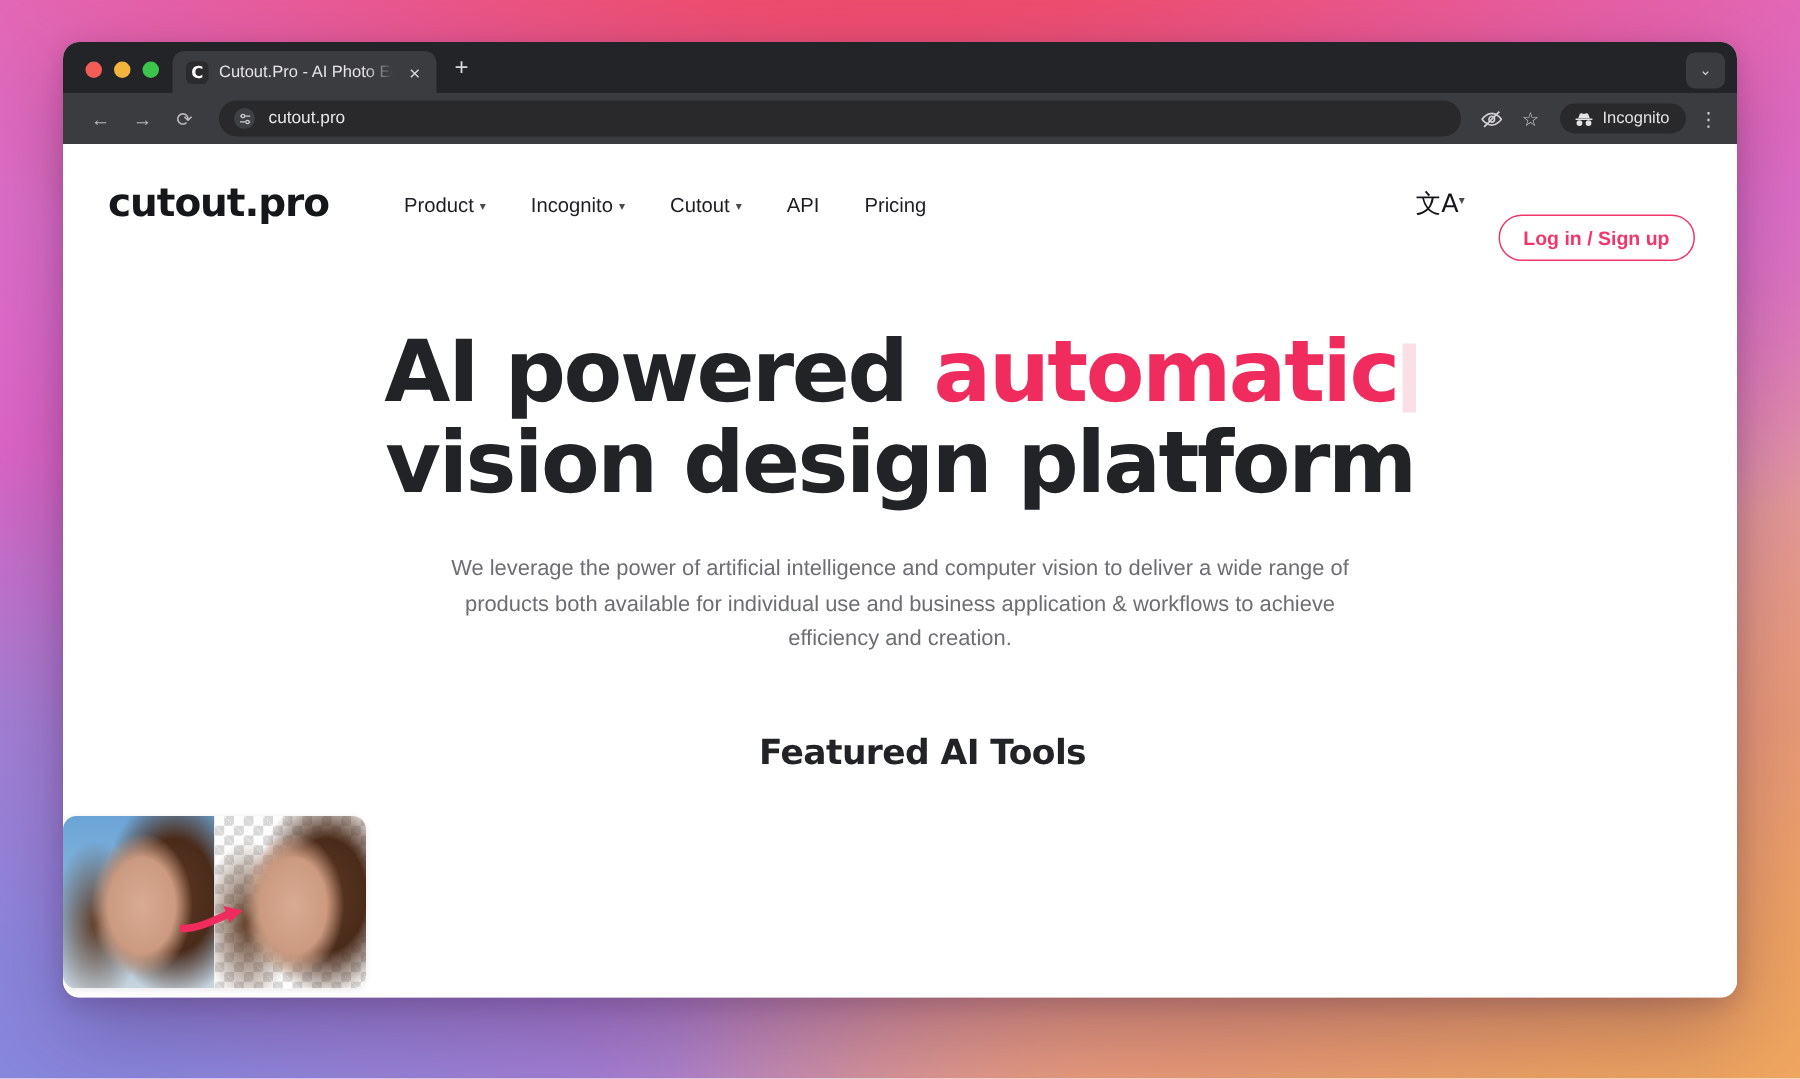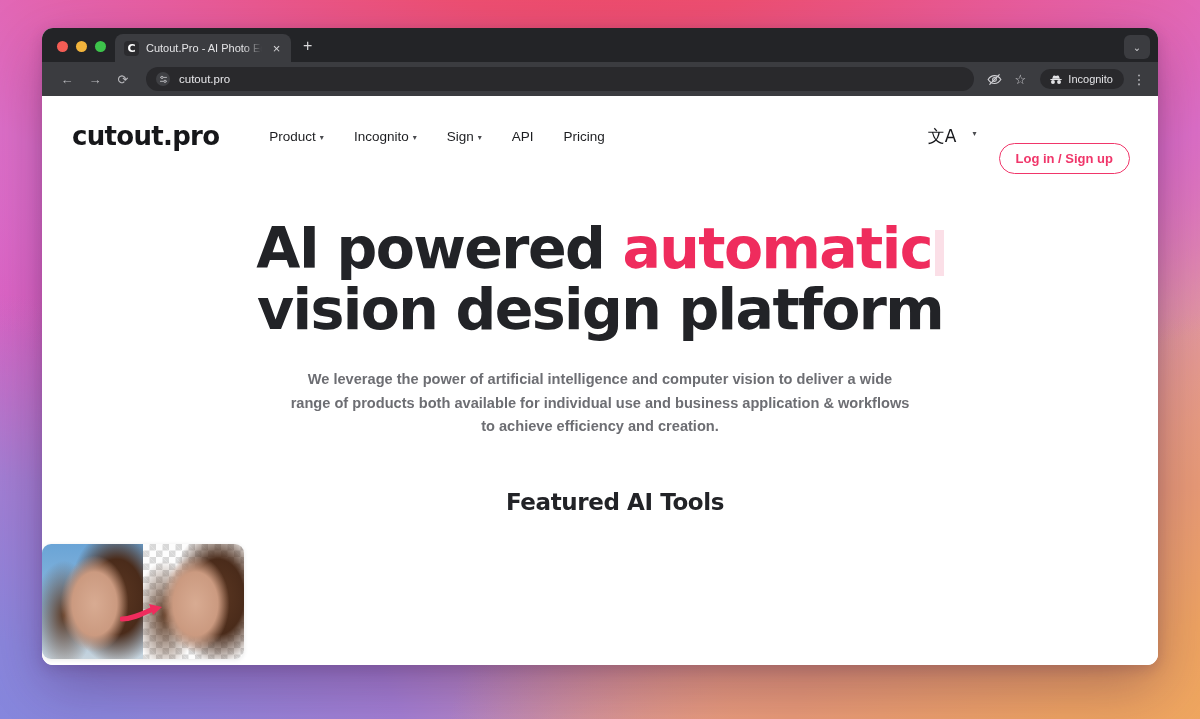--- a/index.html
+++ b/index.html
@@ -216,21 +216,21 @@
   }
   .caret { font-size: 8px; color: #4a4b4f; position: relative; top: 1px; }
   .nav-right {
     margin-left: auto;
     display: flex;
     align-items: center;
     gap: 22px;
   }
   .lang {
     display: flex;
-    gap: 16px;
+    gap: 0;
     color: #15161a;
   }
   .lang-glyph { font-size: 17px; font-family: "DejaVu Sans", sans-serif; line-height: 1; }
   .login-btn {
     border: 1.4px solid #f0366a;
     color: #f0366a;
     font-size: 13px;
     font-weight: bold;
     border-radius: 16px;
     padding: 7px 16px;
@@ -257,21 +257,20 @@
     background: #fbdfe7;
     vertical-align: -8px;
     margin-left: 3px;
   }
   .subtitle {
     margin: 28px auto 0;
     width: 620px;
     font-size: 14.6px;
     line-height: 1.62;
     color: #6d6e73;
-    font-weight: bold;
   }
 
   .featured {
     margin-top: 50px;
     text-align: center;
     font-family: "DejaVu Sans", sans-serif;
     font-size: 23px;
     font-weight: bold;
     letter-spacing: -0.4px;
     color: #222327;
@@ -499,21 +498,21 @@
         <div class="nav-links">
           <div class="nav-link">
             <span>Product</span>
             <span class="caret">▾</span>
           </div>
           <div class="nav-link">
             <span>Incognito</span>
             <span class="caret">▾</span>
           </div>
           <div class="nav-link">
-            <span>Sign</span>
+            <span>Cutout</span>
             <span class="caret">▾</span>
           </div>
           <div class="nav-link">
             <span>API</span>
           </div>
           <div class="nav-link">
             <span>Pricing</span>
           </div>
         </div>
 

